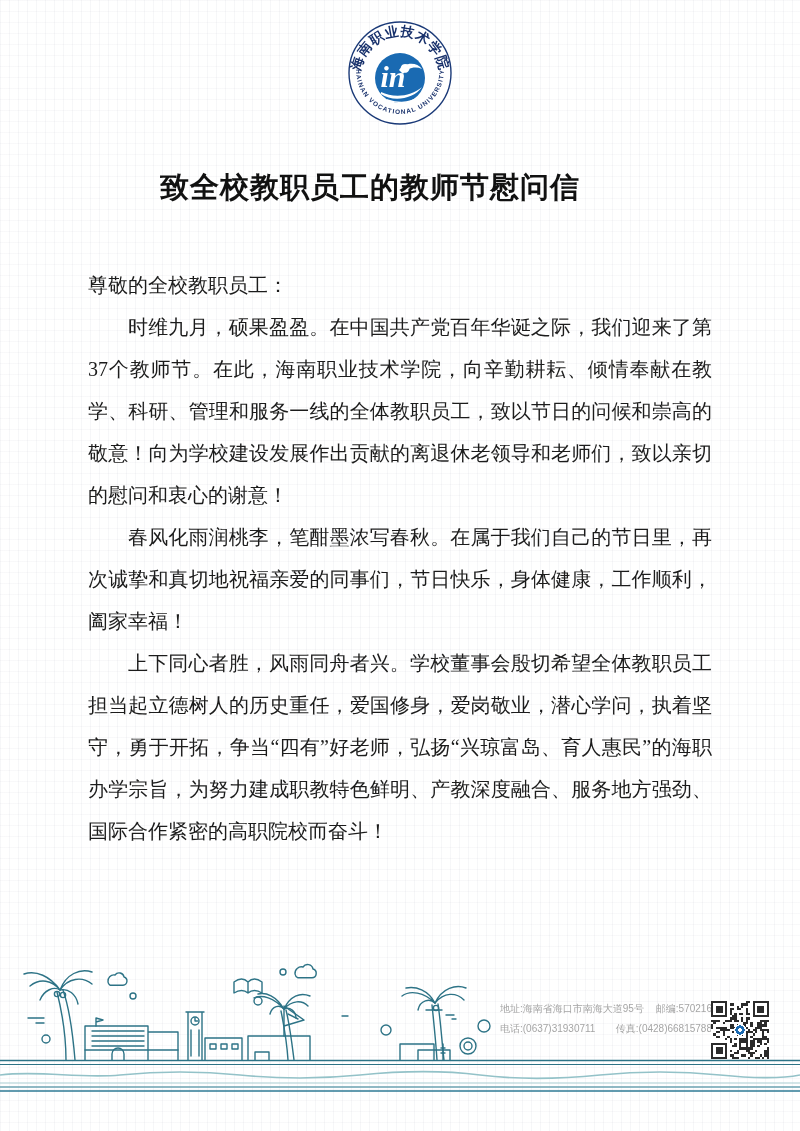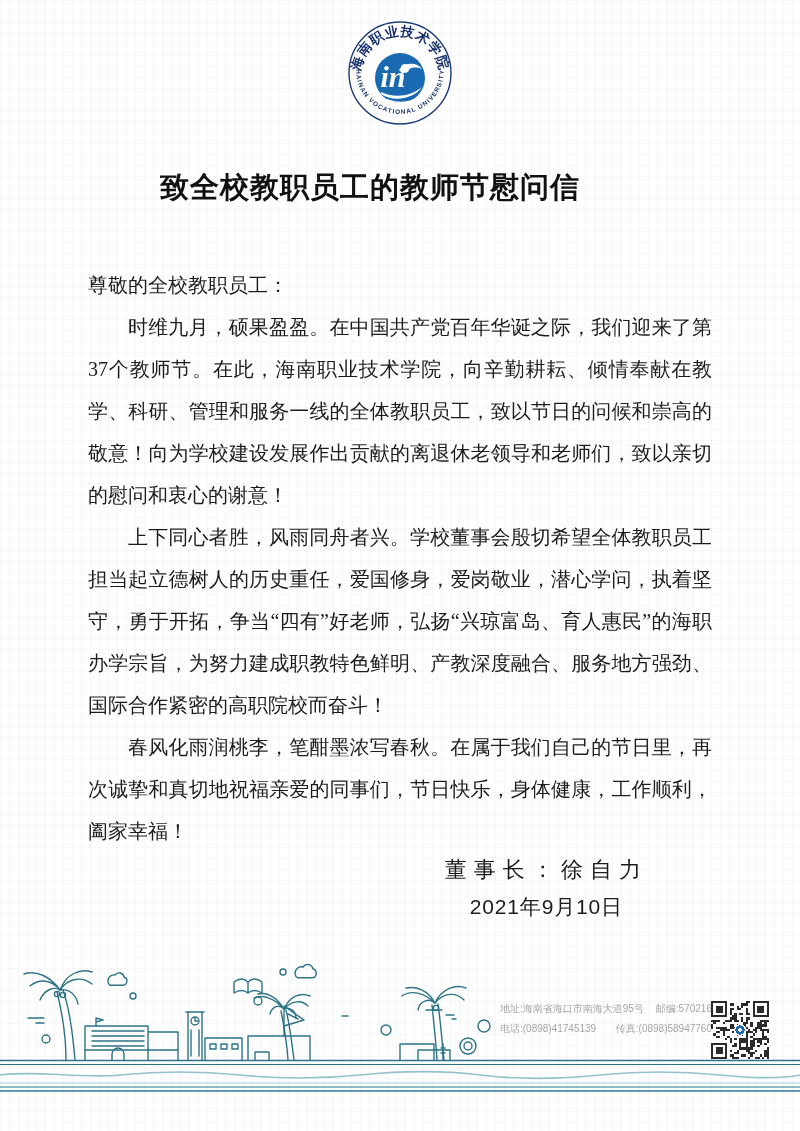--- a/index.html
+++ b/index.html
@@ -79,28 +79,24 @@
       <path d="M34,72 C46,78 64,77 75,67 C66,80 45,82 34,74 Z" fill="#ffffff"></path>
       <path d="M40,80 C52,84 64,83 72,77" stroke="#ffffff" stroke-width="1.6" fill="none"></path>
     </svg>
   </div>
 
   <div class="title">致全校教职员工的教师节慰问信</div>
 
   <div class="letter">
     <p class="salutation">尊敬的全校教职员工：</p>
     <p>时维九月，硕果盈盈。在中国共产党百年华诞之际，我们迎来了第37个教师节。在此，海南职业技术学院，向辛勤耕耘、倾情奉献在教学、科研、管理和服务一线的全体教职员工，致以节日的问候和崇高的敬意！向为学校建设发展作出贡献的离退休老领导和老师们，致以亲切的慰问和衷心的谢意！</p>
+    <p>春风化雨润桃李，笔酣墨浓写春秋。在属于我们自己的节日里，再次诚挚和真切地祝福亲爱的同事们，节日快乐，身体健康，工作顺利，阖家幸福！</p>
     <p>上下同心者胜，风雨同舟者兴。学校董事会殷切希望全体教职员工担当起立德树人的历史重任，爱国修身，爱岗敬业，潜心学问，执着坚守，勇于开拓，争当“四有”好老师，弘扬“兴琼富岛、育人惠民”的海职办学宗旨，为努力建成职教特色鲜明、产教深度融合、服务地方强劲、国际合作紧密的高职院校而奋斗！</p>
-    <p>春风化雨润桃李，笔酣墨浓写春秋。在属于我们自己的节日里，再次诚挚和真切地祝福亲爱的同事们，节日快乐，身体健康，工作顺利，阖家幸福！</p>
-  </div>
-
-  <div class="sign">
-    <div class="sign-name">董事长：徐自力</div>
-    <div class="sign-date">2021年9月10日</div>
-  </div>
+  </div>
+
 
   <svg class="skyline" viewBox="0 0 800 106">
     <g fill="none" stroke="#2d7386" stroke-width="1.4" stroke-linecap="round" stroke-linejoin="round">
 
       <path d="M0,100.5 H800"></path>
       <path d="M0,104.5 H800" stroke-width="1"></path>
 
       <path d="M75,100 C73,76 70,50 63,30 M66,100 C66,80 62,52 57,32"></path>
       <path d="M60,30 C50,16 36,10 24,14 M60,30 C52,20 40,18 30,26"></path>
       <path d="M60,30 C66,14 80,8 92,12 M60,30 C68,18 82,16 92,24"></path>
@@ -169,22 +165,22 @@
     <path d="M0,19 H800" stroke="#6ba2b0" stroke-width="1.5"></path>
     <path d="M0,23 H800" stroke="#2e7a95" stroke-width="1.6"></path>
   </svg>
 
   <div class="contact">
     <div class="row">
       <span>地址:海南省海口市南海大道95号</span>
       <span>邮编:570216</span>
     </div>
     <div class="row">
-      <span>电话:(0898)41745139</span>
-      <span>传真:(0898)58947760</span>
+      <span>电话:(0637)31930711</span>
+      <span>传真:(0428)66815788</span>
     </div>
   </div>
 
   <div class="qr">
     <svg viewBox="0 0 25 25" width="58" height="58" shape-rendering="crispEdges">
       <rect x="0" y="0" width="25" height="25" fill="#ffffff"></rect>
       <g fill="#2b2b2b">
         <path d="M0,0 h7 v7 h-7 z M1,1 v5 h5 v-5 z" fill-rule="evenodd"></path>
         <rect x="2" y="2" width="3" height="3"></rect>
         <path d="M18,0 h7 v7 h-7 z M19,1 v5 h5 v-5 z" fill-rule="evenodd"></path>

